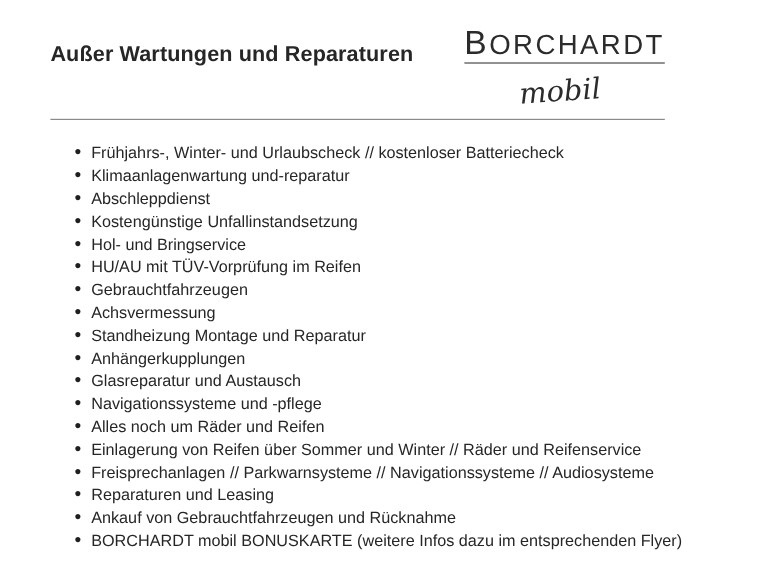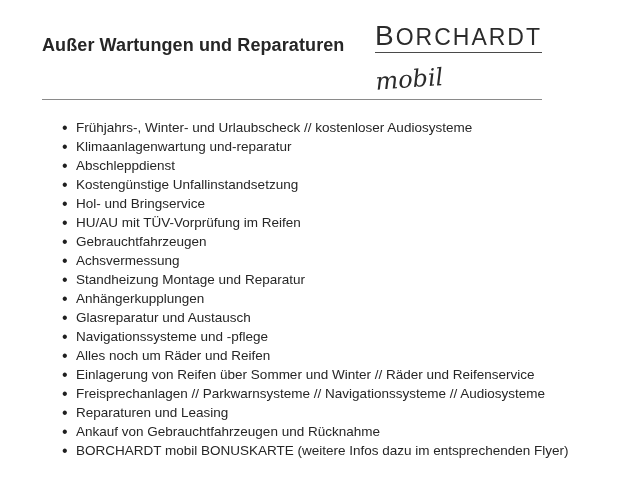--- a/index.html
+++ b/index.html
@@ -8,38 +8,39 @@
     background: #ffffff;
   }
   .page {
     position: relative;
     width: 584px;
     height: 480px;
     background: #ffffff;
     font-family: "Liberation Sans", "DejaVu Sans", sans-serif;
     color: #2a2a2a;
     overflow: hidden;
+    padding-left: 12px;
   }
   
   .heading {
     position: absolute;
     left: 42px;
     top: 30px;
     font-size: 18px;
     font-weight: 600;
     line-height: 30px;
     color: #262626;
     letter-spacing: 0.1px;
   }
   
   .logo {
     position: absolute;
     top: 24px;
     right: 42px;
-    text-align: left;
+    text-align: center;
   }
   .brand {
     display: inline-block;
     font-size: 23px;
     font-weight: 500;
     letter-spacing: 2px;
     color: #2b2b2b;
     border-bottom: 1.5px solid #4a4a4a;
     padding-bottom: 3px;
     line-height: 24px;
@@ -106,21 +107,21 @@
   <div class="logo">
     <div class="brand">BORCHARDT</div>
     <div class="script">mobil</div>
   </div>
 
   <div class="divider"></div>
 
   <ul class="services">
       <li>
         <span class="bullet">•</span>
-        <span class="item-text">Frühjahrs-, Winter- und Urlaubscheck // kostenloser Audiosysteme</span>
+        <span class="item-text">Frühjahrs-, Winter- und Urlaubscheck // kostenloser Batteriecheck</span>
       </li>
       <li>
         <span class="bullet">•</span>
         <span class="item-text">Klimaanlagenwartung und-reparatur</span>
       </li>
       <li>
         <span class="bullet">•</span>
         <span class="item-text">Abschleppdienst</span>
       </li>
       <li>

